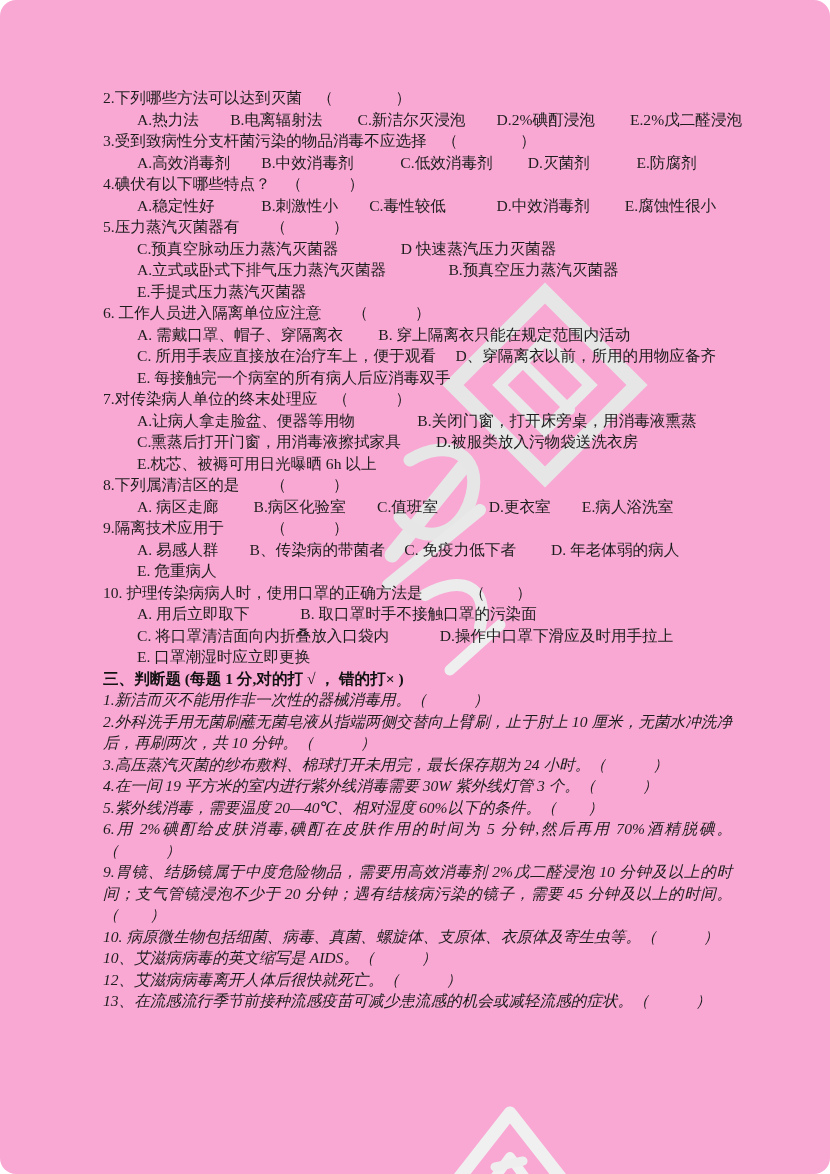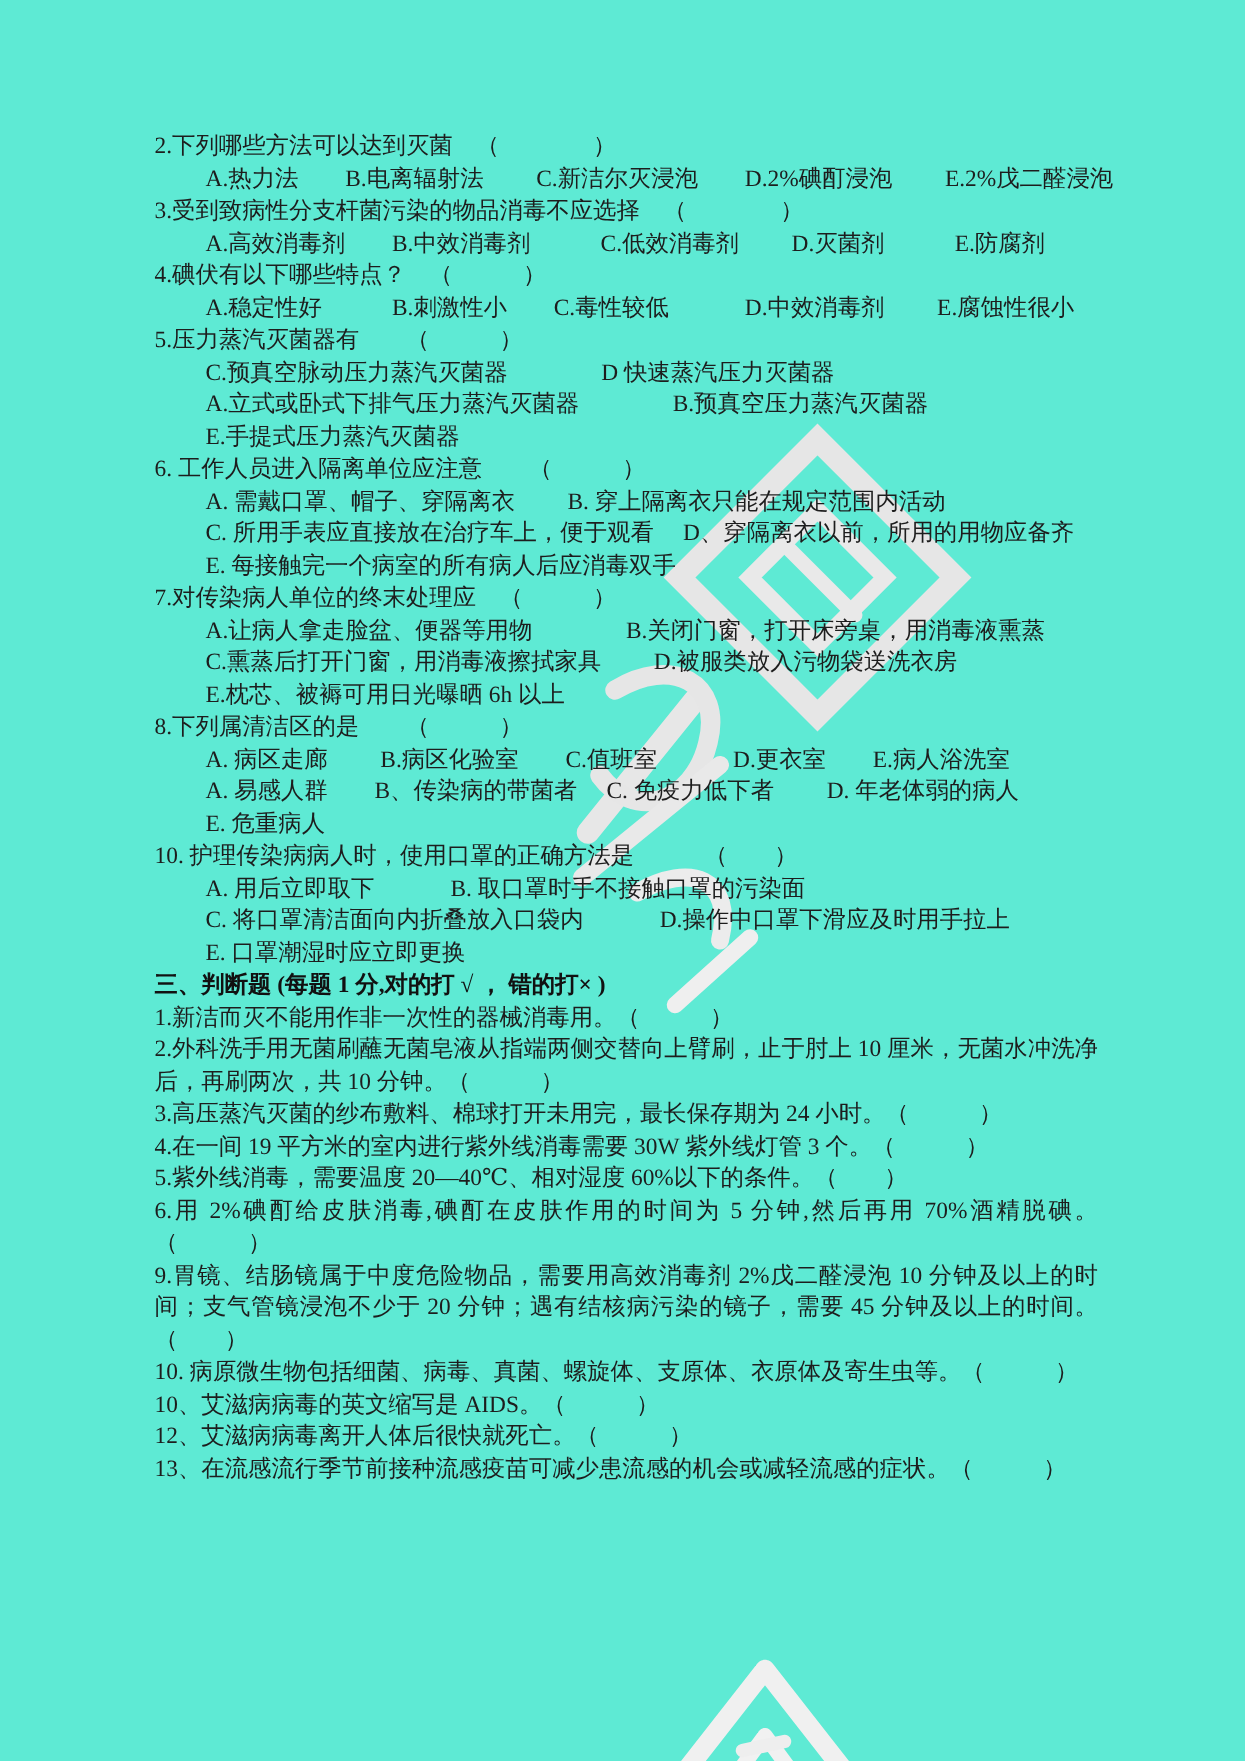--- a/index.html
+++ b/index.html
@@ -5,41 +5,42 @@
   html,body{margin:0;padding:0;}
   body{
     width:830px;height:1174px;
     background:#ffffff;
     overflow:hidden;
     position:relative;
     font-family:"Liberation Serif","DejaVu Serif",serif;
   }
   .page{
     position:absolute;inset:0;
-    background:#5eead4;
+    background:#f9a8d4;
+    border-radius:16px;
   }
   .watermark{
     position:absolute;
     pointer-events:none;
   }
   .wm-center{left:330px;top:255px;width:330px;height:450px;}
   .wm-bottom{left:395px;top:1105px;width:230px;height:69px;overflow:hidden;}
   .content{
     position:absolute;
     left:103px;top:87px;
     width:629px;
     font-size:15.6px;
     line-height:21.5px;
     color:#1d1d1d;
     z-index:2;
   }
   .line{white-space:pre-wrap;}
   .stem{white-space:pre;}
   .options{padding-left:34px;white-space:pre;}
-  .tf-item{text-align:justify;}
+  .tf-item{text-align:justify;font-style:italic;}
   .section-heading{
     font-weight:700;
     white-space:pre;
     color:#111;
   }
 </style>
 </head>
 <body>
 
 <div class="page">
@@ -88,20 +89,21 @@
         <div class="line stem">6. 工作人员进入隔离单位应注意　　（　　　）</div>
         <div class="line options">A. 需戴口罩、帽子、穿隔离衣　　 B. 穿上隔离衣只能在规定范围内活动</div>
         <div class="line options">C. 所用手表应直接放在治疗车上，便于观看　 D、穿隔离衣以前，所用的用物应备齐</div>
         <div class="line options">E. 每接触完一个病室的所有病人后应消毒双手</div>
         <div class="line stem">7.对传染病人单位的终末处理应　（　　　）</div>
         <div class="line options">A.让病人拿走脸盆、便器等用物　　　　B.关闭门窗，打开床旁桌，用消毒液熏蒸</div>
         <div class="line options">C.熏蒸后打开门窗，用消毒液擦拭家具　　 D.被服类放入污物袋送洗衣房</div>
         <div class="line options">E.枕芯、被褥可用日光曝晒 6h 以上</div>
         <div class="line stem">8.下列属清洁区的是　　（　　　）</div>
         <div class="line options">A. 病区走廊　　 B.病区化验室　　C.值班室　　　 D.更衣室　　E.病人浴洗室</div>
+        <div class="line stem">9.隔离技术应用于　　　（　　　）</div>
         <div class="line options">A. 易感人群　　B、传染病的带菌者　 C. 免疫力低下者　　 D. 年老体弱的病人</div>
         <div class="line options">E. 危重病人</div>
         <div class="line stem">10. 护理传染病病人时，使用口罩的正确方法是　　　（　　）</div>
         <div class="line options">A. 用后立即取下　　　 B. 取口罩时手不接触口罩的污染面</div>
         <div class="line options">C. 将口罩清洁面向内折叠放入口袋内　　　 D.操作中口罩下滑应及时用手拉上</div>
         <div class="line options">E. 口罩潮湿时应立即更换</div>
       </div>
     <div class="line section-heading">三、判断题 (每题 1 分,对的打 √ ， 错的打× )</div>
     <div id="tf-section">
         <div class="line tf-item">1.新洁而灭不能用作非一次性的器械消毒用。（　　　）</div>

